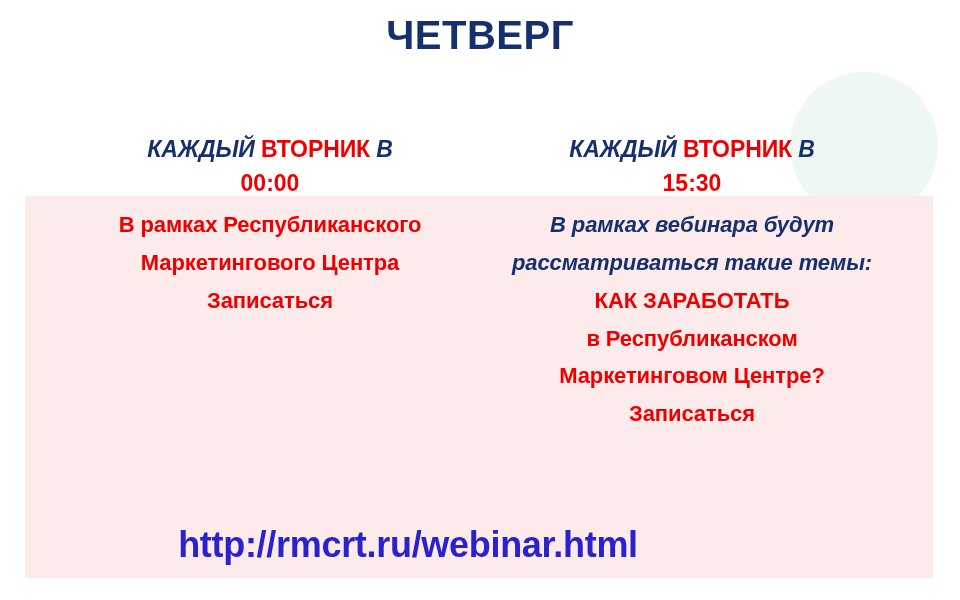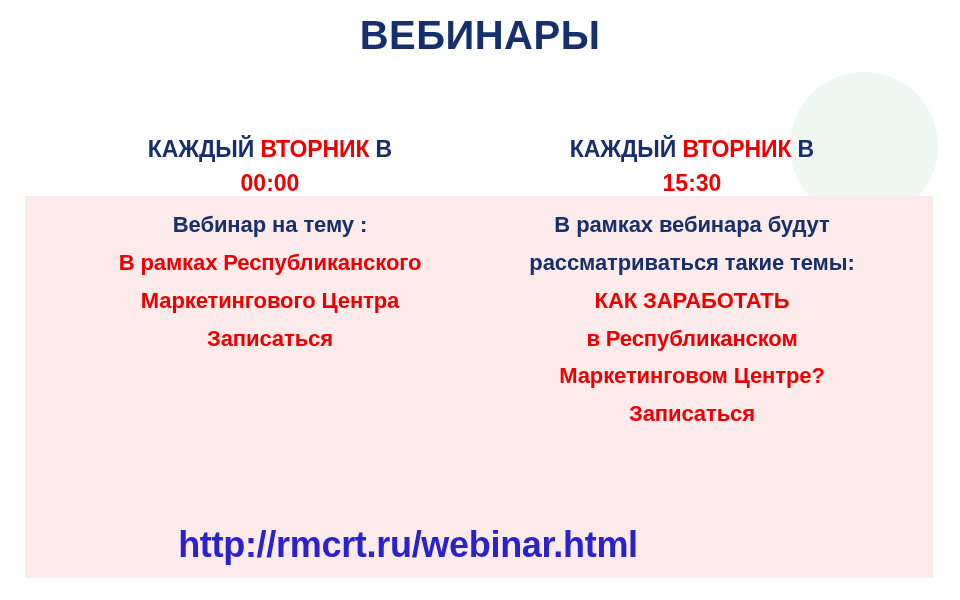--- a/index.html
+++ b/index.html
@@ -87,21 +87,21 @@
     letter-spacing: -0.1px;
     white-space: nowrap;
   }
   .col-time {
     font-size: 23px;
     font-weight: bold;
     line-height: 1.48;
     color: #ee0000;
   }
 
-  .navy { color: #16306d; }
+  .navy { color: #16306d; font-style: italic; }
   .red  { color: #ee0000; }
 
   .body-lines {
     margin-top: 6px;
   }
   .body-line {
     font-size: 22px;
     font-weight: bold;
     line-height: 1.72;
     letter-spacing: -0.1px;
@@ -125,29 +125,28 @@
 </head>
 <body>
 
 <div id="slide">
 
   <div id="mint-circle"></div>
   <div id="pink-band"></div>
 
   <div id="content">
 
-    <div id="title">ВЕБИНАРЫ</div>
+    <div id="title">ЧЕТВЕРГ</div>
 
     <div class="column" id="column-left">
       <div class="col-heading">
         <span class="navy">КАЖДЫЙ </span><span class="red">ВТОРНИК</span><span class="navy"> В</span>
       </div>
       <div class="col-time">00:00</div>
       <div class="body-lines">
-        <div class="body-line navy">Вебинар на тему :</div>
         <div class="body-line red">В рамках Республиканского</div>
         <div class="body-line red">Маркетингового Центра</div>
         <div class="body-line red">Записаться</div>
       </div>
     </div>
 
     <div class="column" id="column-right">
       <div class="col-heading">
         <span class="navy">КАЖДЫЙ </span><span class="red">ВТОРНИК</span><span class="navy"> В</span>
       </div>

